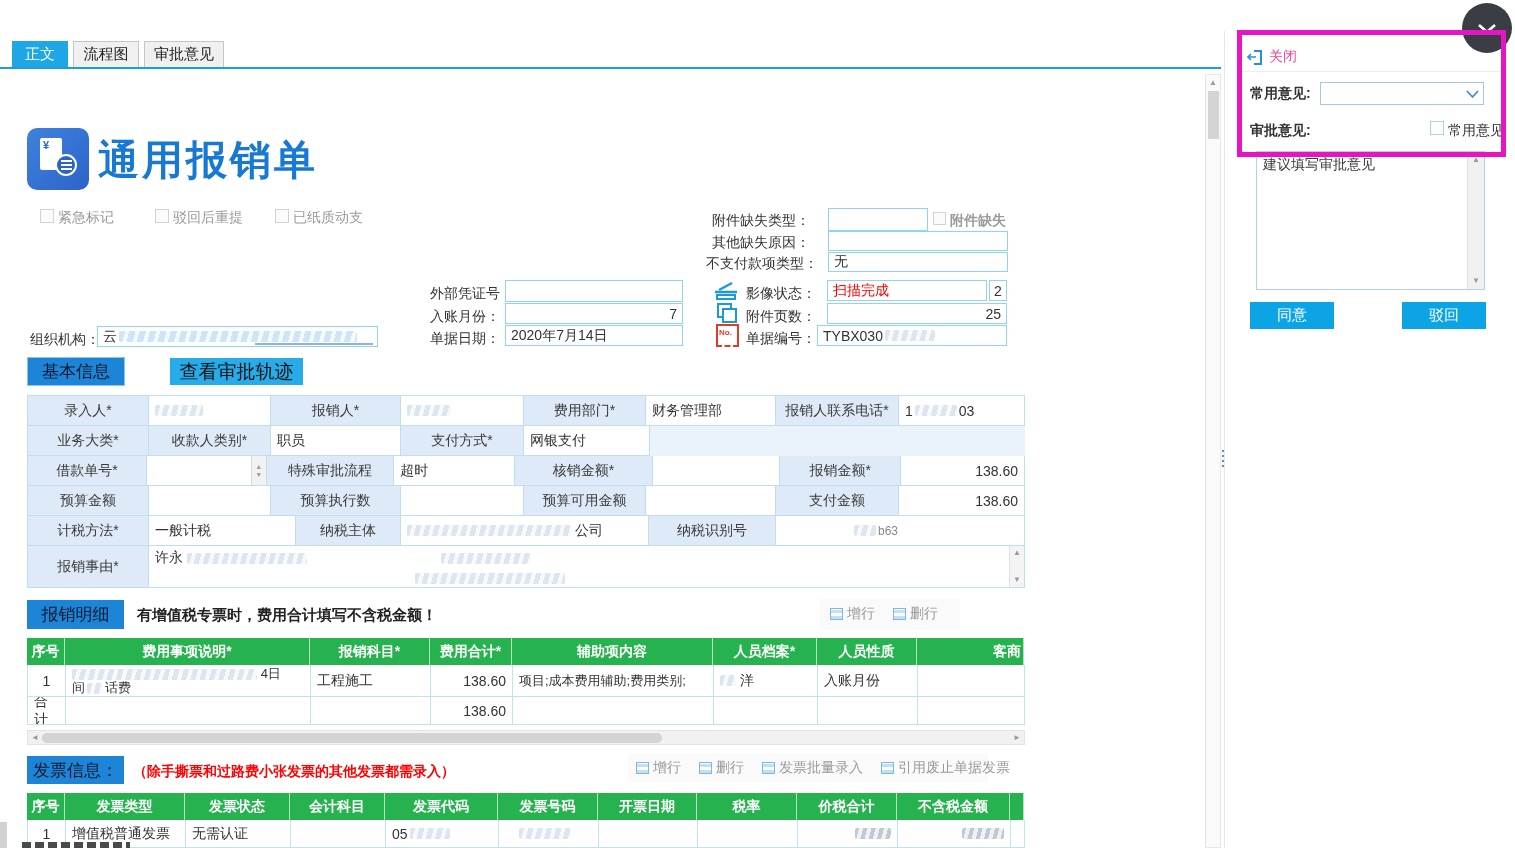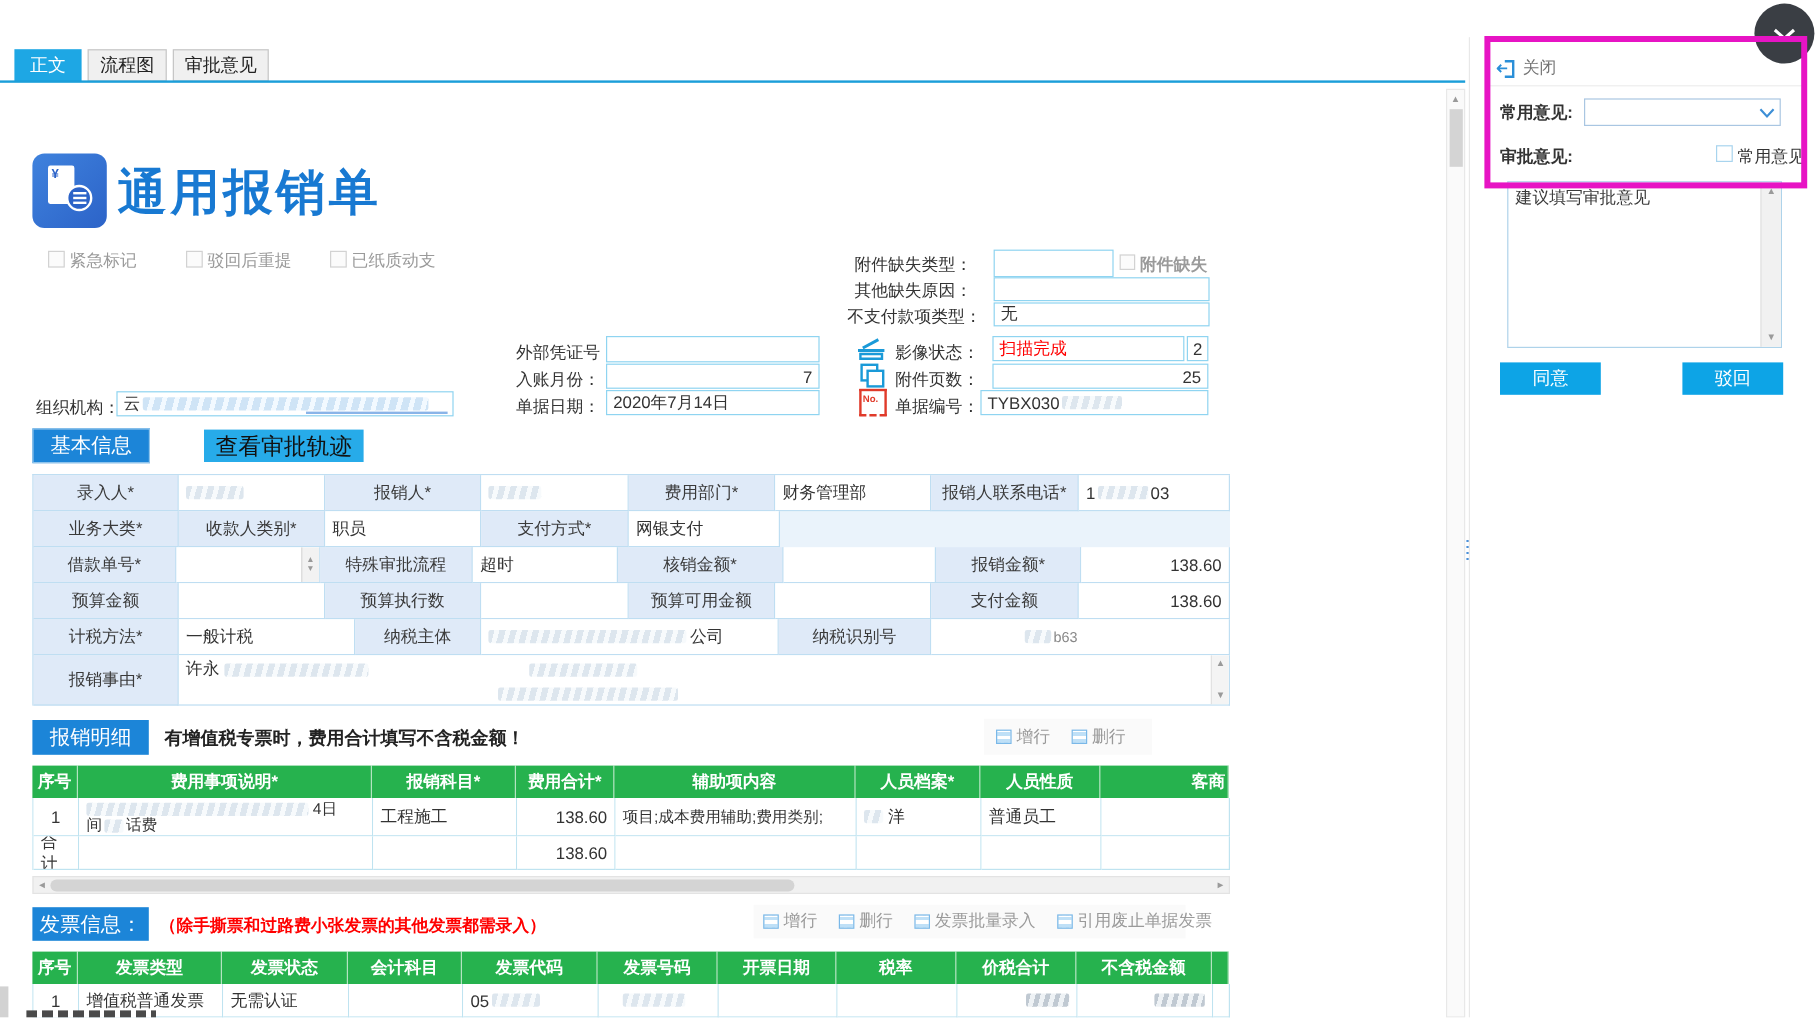--- a/index.html
+++ b/index.html
@@ -22,21 +22,21 @@
   .lbl{font-size:14px;color:#333;white-space:nowrap}
   .glbl{color:#9a9a9a}
   .cb{border:1px solid #d2d2d2;background:#fbfbfb;width:14px;height:14px}
   .cb.blue{border:1px solid #a8d4ee;background:#fff}
   
   .scrib{display:inline-block;height:11px;border-radius:2px;vertical-align:middle;
          background:repeating-linear-gradient(105deg,#dde6ee 0 5px,#f7fafc 5px 9px)}
   .scrib.blue{background:repeating-linear-gradient(105deg,#cfe4f6 0 6px,#f2f9ff 6px 10px)}
   .scrib.dark{background:repeating-linear-gradient(105deg,#c0c9d2 0 4px,#eef2f5 4px 8px)}
   
-  .chip{background:#1c85d8;color:#ffffff;display:flex;align-items:center;justify-content:center;font-size:17px}
+  .chip{background:#1c85d8;color:#0f172a;display:flex;align-items:center;justify-content:center;font-size:17px}
   .cyanbtn{background:#27abe9;color:#111;display:flex;align-items:center;justify-content:center;font-size:19px}
   .bluebtn{background:#0da4e6;color:#fff;display:flex;align-items:center;justify-content:center;font-size:15px}
   
   .trow{display:flex}
   .tc{box-sizing:border-box;border-right:1px solid #bfdef2;border-bottom:1px solid #bfdef2;
       display:flex;align-items:center;font-size:14px;overflow:hidden}
   .tl{background:#dfeaf8;justify-content:center;color:#3a3a3a}
   .tv{background:#fff;padding:0 6px}
   .tv.num{justify-content:flex-end}
   .btable{border-top:1px solid #bfdef2;border-left:1px solid #bfdef2;background:#eaf3fb}
@@ -257,21 +257,21 @@
       <div><span class="scrib" style="width:185px"></span> <span>4日</span></div>
       <div><span>间</span><span class="scrib" style="width:16px;margin:0 2px"></span><span>话费</span></div>
     </div>
     <div class="bc" style="width:120px">工程施工</div>
     <div class="bc num" style="width:82px">138.60</div>
     <div class="bc" style="width:201px;font-size:13px">项目;成本费用辅助;费用类别;</div>
     <div class="bc" style="width:104px">
         <span class="scrib" style="width:16px;margin-right:4px"></span>
         <span>洋</span>
       </div>
-    <div class="bc" style="width:100px">普通员工</div>
+    <div class="bc" style="width:100px">入账月份</div>
     <div class="bc" style="width:107px"></div>
   </div>
   <div class="abs gtable" style="left:27px;top:697px;height:28px;border-left:1px solid #bfe3f0">
     <div class="bc" style="width:38px;justify-content:center">合计</div>
     <div class="bc" style="width:245px"></div>
     <div class="bc" style="width:120px"></div>
     <div class="bc num" style="width:82px">138.60</div>
     <div class="bc" style="width:201px"></div>
     <div class="bc" style="width:104px"></div>
     <div class="bc" style="width:100px"></div>
@@ -351,21 +351,21 @@
 
   <div class="abs" style="left:1222px;top:449px;width:4px;height:18px;background:repeating-linear-gradient(0deg,#4a90d9 0 2px,transparent 2px 5px)"></div>
 
   <div class="abs panel"></div>
 
   <div class="abs" style="left:1247px;top:48px;display:flex;align-items:center">
     <svg width="16" height="17" viewBox="0 0 16 17">
       <path d="M7 2 h7 v13 h-7" stroke="#2a8fd8" stroke-width="2" fill="none"></path>
       <path d="M9 8 h-8 M4 5 L1 8 L4 11" stroke="#2a8fd8" stroke-width="1.6" fill="none"></path>
     </svg>
-    <span style="margin-left:6px;font-size:14px;color:#737373">关闭</span>
+    <span style="margin-left:6px;font-size:14px;color:#ec4899">关闭</span>
   </div>
   <div class="abs" style="left:1240px;top:71px;width:262px;height:1px;background:#ededed"></div>
 
   <div class="abs" style="left:1250px;top:85px;font-size:14px;font-weight:bold">常用意见:</div>
   <div class="abs" style="left:1320px;top:82px;width:164px;height:23px;border:1px solid #a9c6e2;background:#fff">
     <svg class="abs" style="right:4px;top:6px" width="13" height="10" viewBox="0 0 13 10">
       <path d="M1 2 L6.5 8 L12 2" stroke="#3d8fd6" stroke-width="1.8" fill="none"></path>
     </svg>
   </div>
 

